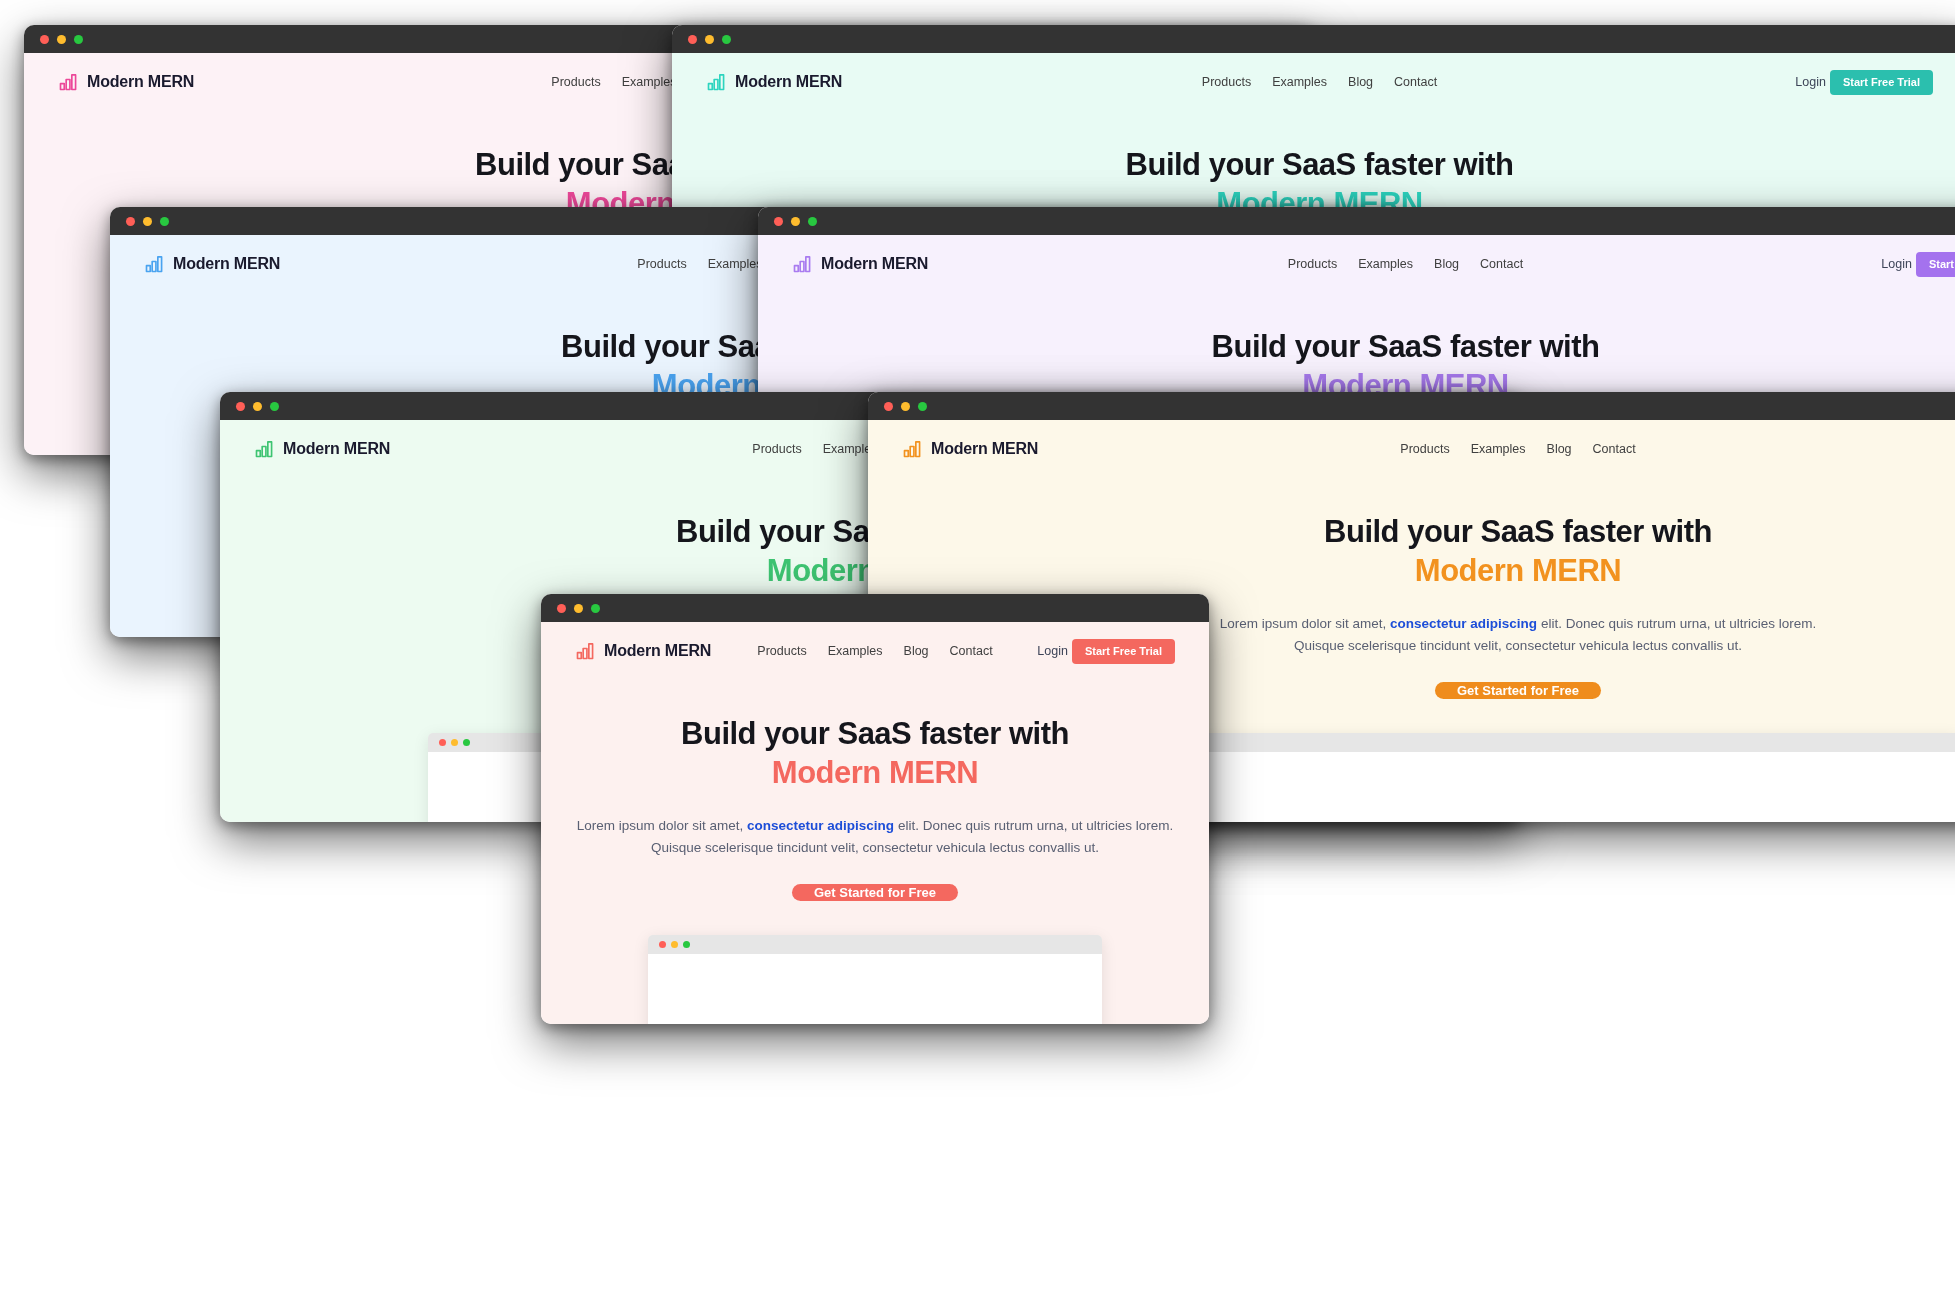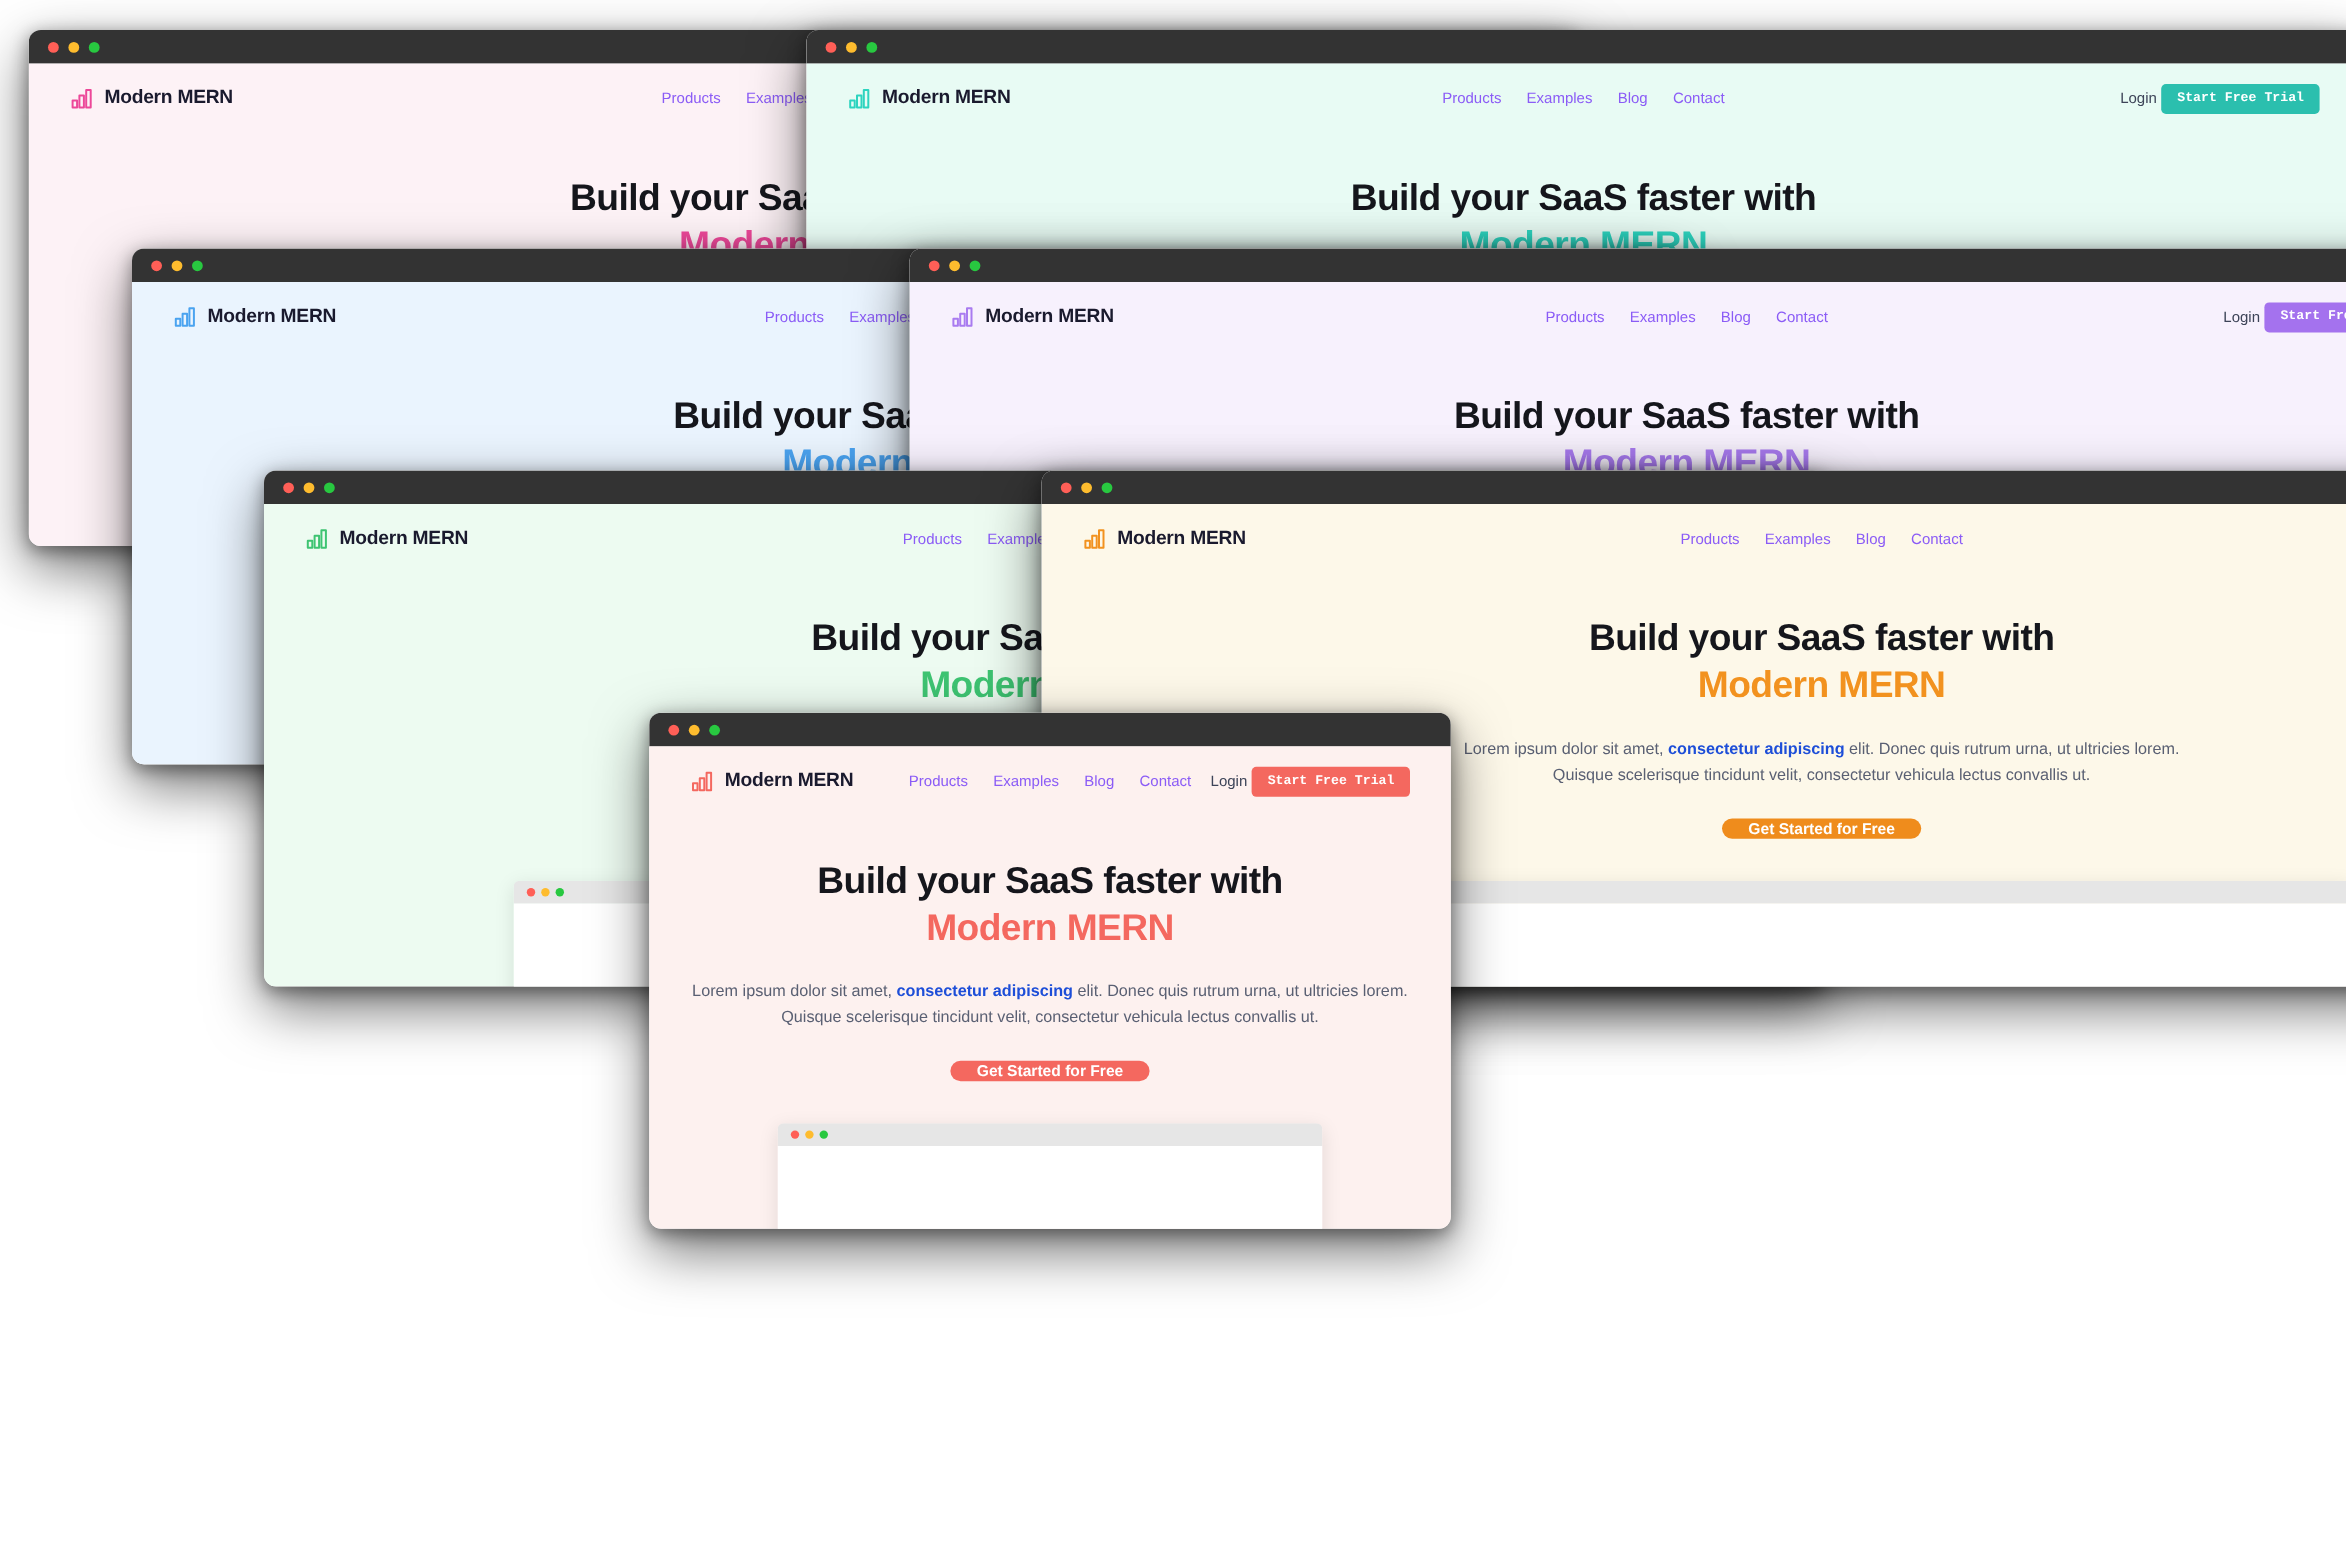--- a/index.html
+++ b/index.html
@@ -48,30 +48,30 @@
     font-size: 16px; font-weight: 700; color: #1a1a2e; letter-spacing: -.2px;
     white-space: nowrap;
   }
   .logo-icon { width: 20px; height: 20px; display: block; flex: 0 0 auto; }
 
   .navlinks {
     position: absolute; left: 50%; transform: translateX(-50%);
     display: flex; align-items: center; gap: 21px;
   }
   .navlinks span {
-    font-size: 12.5px; color: #8b5cf6; white-space: nowrap;
+    font-size: 12.5px; color: #404040; white-space: nowrap;
   }
   .navright {
     margin-left: auto; display: flex; align-items: center; gap: 4px;
   }
   .login { font-size: 12.5px; color: #3d4458; white-space: nowrap; }
   .trial-btn {
     font-size: 11px; font-weight: 700; color: #fff;
     padding: 7px 13px; border-radius: 4px; white-space: nowrap;
-    border: none; cursor: pointer; line-height: 1; font-family: Liberation Mono, monospace;
+    border: none; cursor: pointer; line-height: 1;
   }
 
   
   .hero { text-align: center; padding-top: 34px; }
   .h1 {
     font-size: 31px; font-weight: 700; color: #15161c;
     line-height: 1.27; letter-spacing: -.5px;
   }
   .h1 .accent { display: block; }
   .lead {

